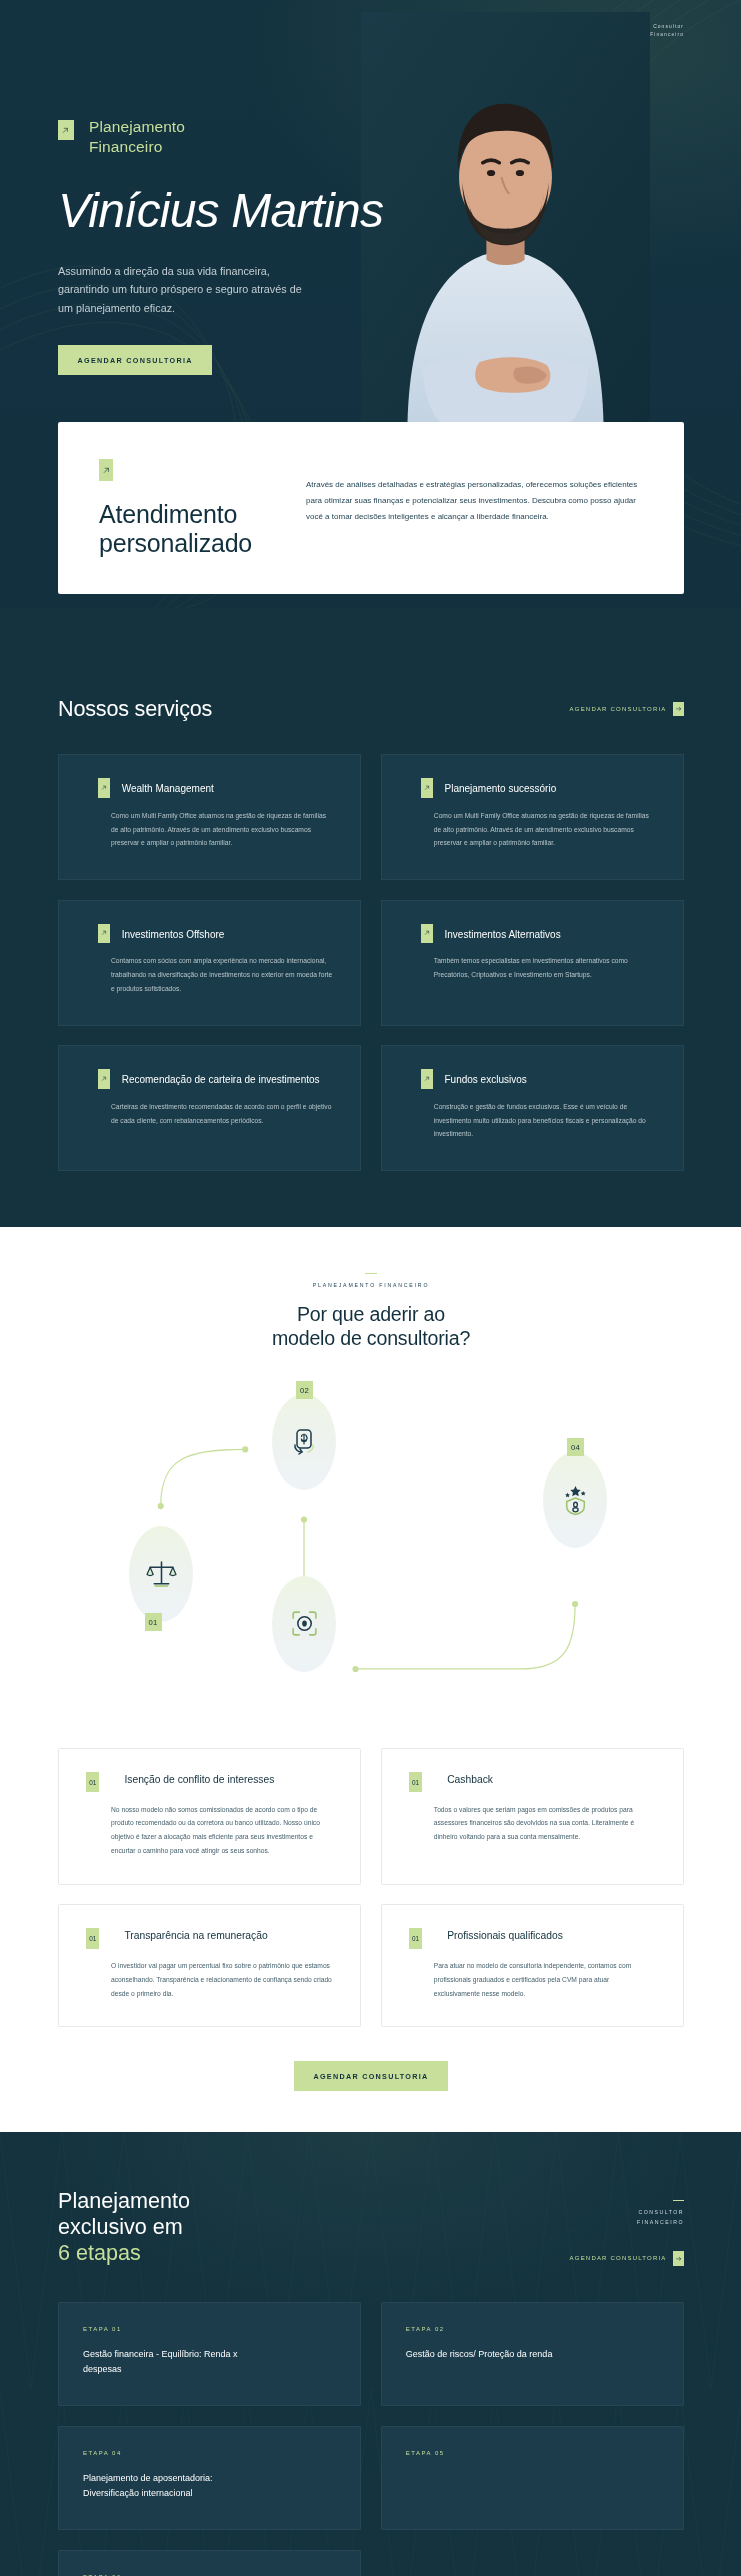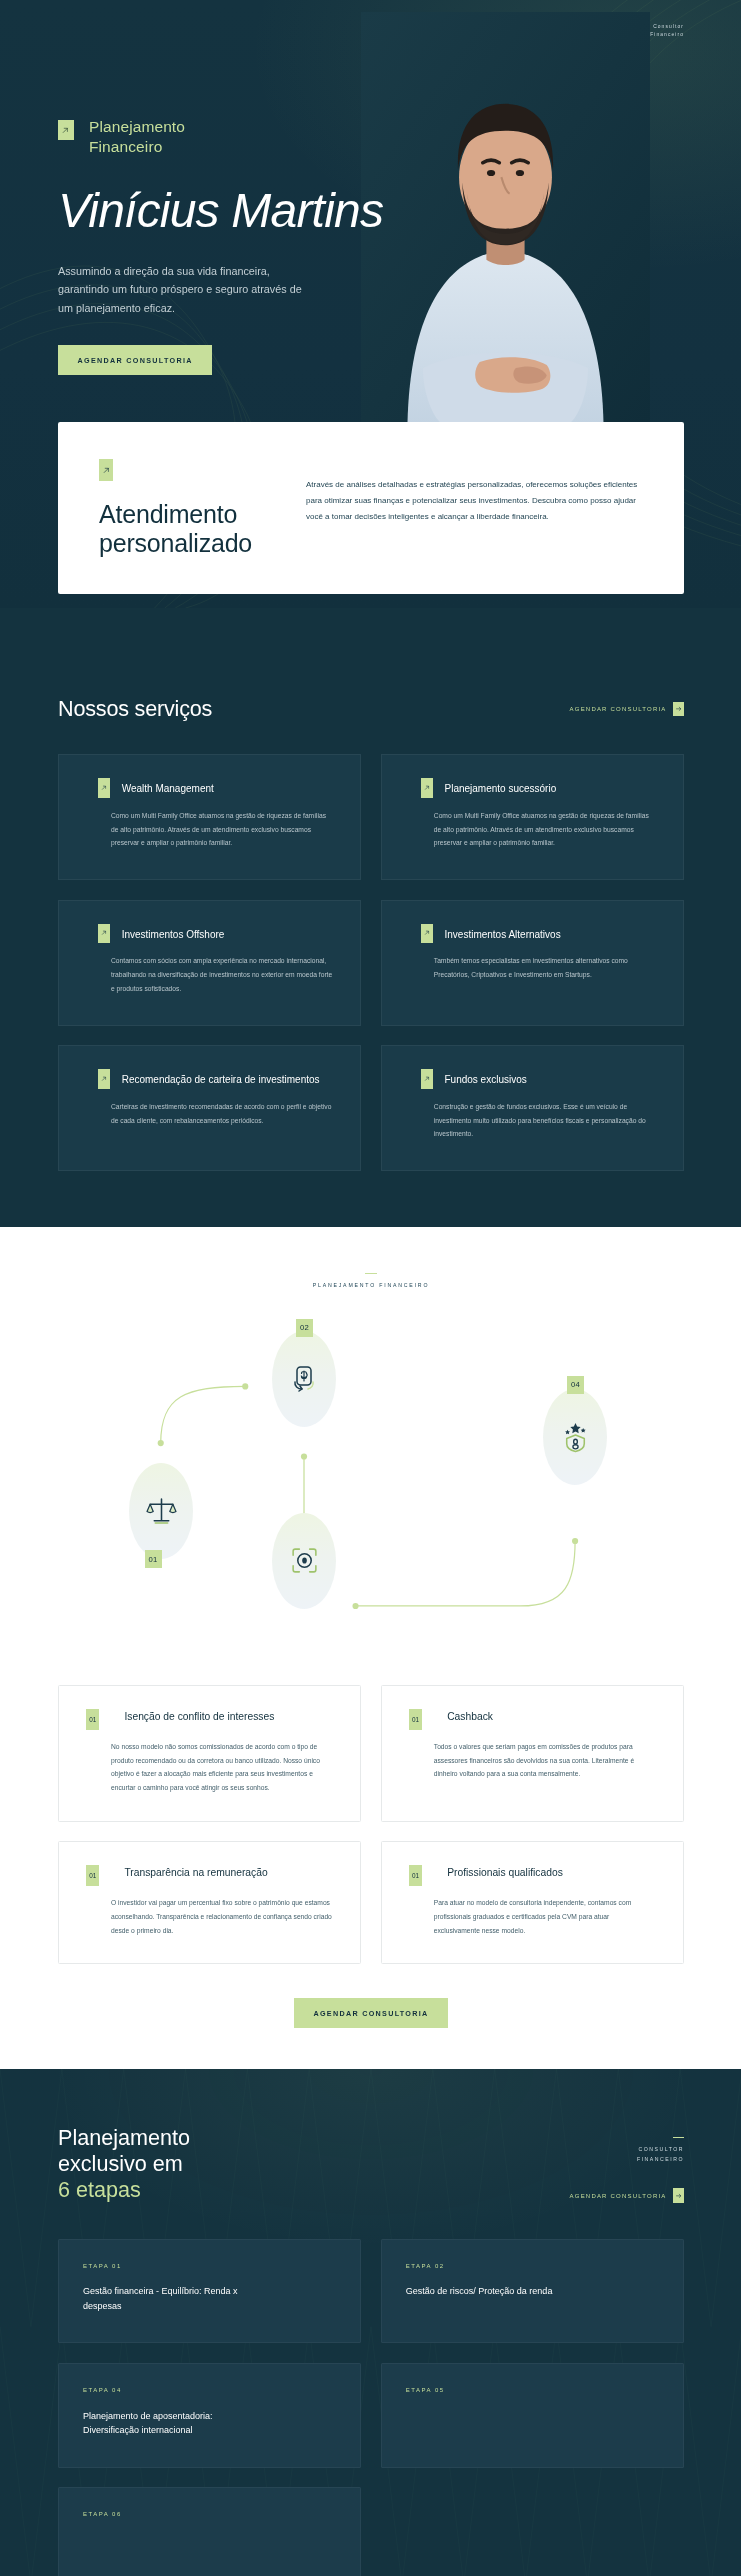--- a/index.html
+++ b/index.html
@@ -363,20 +363,24 @@
         <p>Construção e gestão de fundos exclusivos. Esse é um veículo de investimento muito utilizado para benefícios fiscais e personalização do investimento.</p>
       </div>
     </div>
   </section>
 
   <section class="light">
     <div class="kicker-wrap">
       <div class="kicker-dash"></div>
       <div class="kicker">PLANEJAMENTO FINANCEIRO</div>
     </div>
+    <h2>
+      <span>Por que aderir ao</span><br>
+      <span>modelo de consultoria?</span>
+    </h2>
 
     <div class="diagram">
       <svg class="conn" width="536" height="330" viewBox="0 0 1040 640" fill="none">
         <path d="M112,262 C112,170 160,152 276,152" stroke="#c7df9b" stroke-width="2.4" stroke-linecap="round"></path>
         <circle cx="112" cy="262" r="6" fill="#c7df9b"></circle>
         <circle cx="276" cy="152" r="6" fill="#c7df9b"></circle>
         <path d="M390,288 L390,440" stroke="#c7df9b" stroke-width="2.4" stroke-linecap="round"></path>
         <circle cx="390" cy="288" r="6" fill="#c7df9b"></circle>
         <circle cx="390" cy="440" r="6" fill="#c7df9b"></circle>
         <path d="M490,578 L810,578 C900,578 916,530 916,452" stroke="#c7df9b" stroke-width="2.4" stroke-linecap="round"></path>

